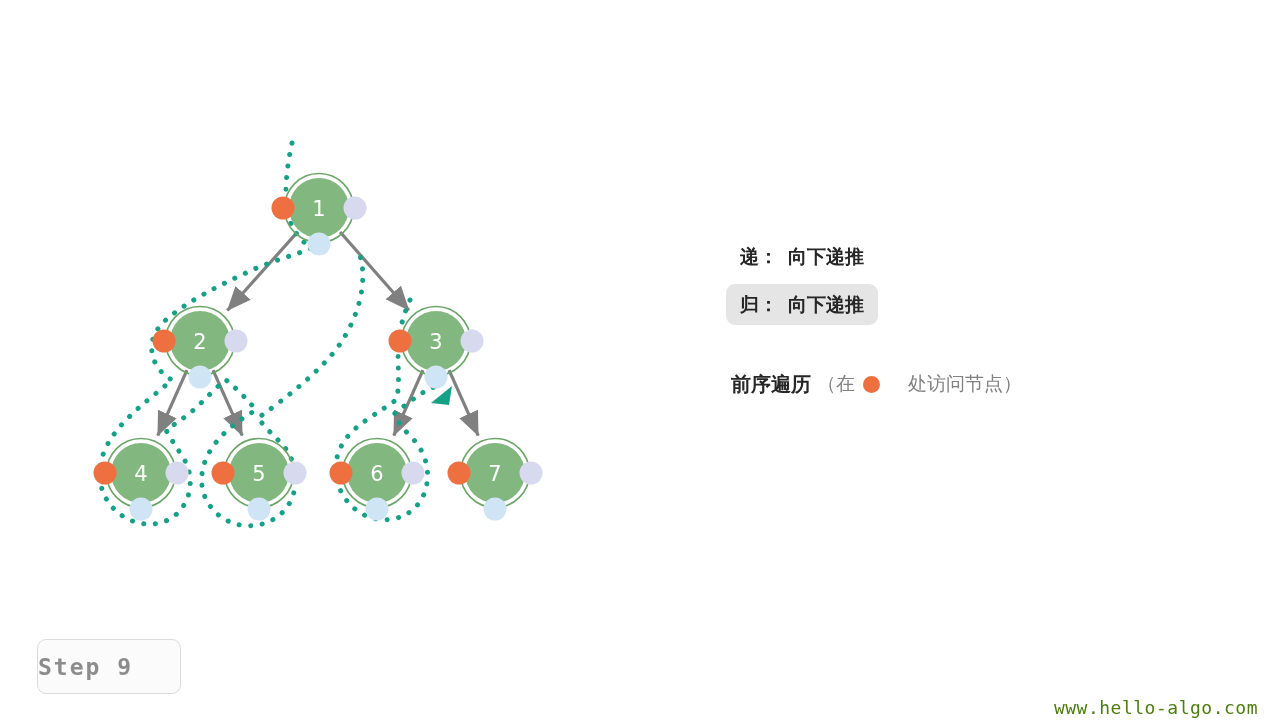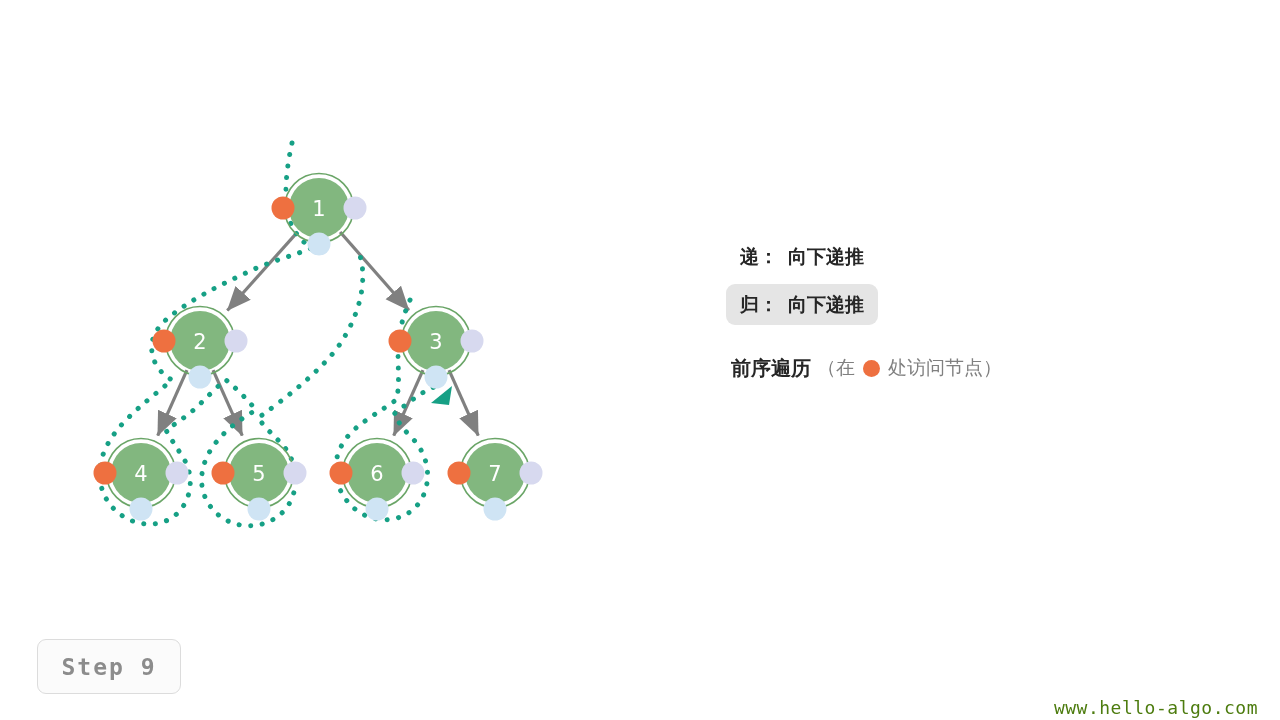--- a/index.html
+++ b/index.html
@@ -66,39 +66,40 @@
     font-weight: bold;
   }
   .legend-row .lr-val {
     font-weight: bold;
     margin-left: 10px;
   }
 
   .order-block {
     position: absolute;
     left: 731px;
-    top: 352px;
+    top: 368px;
     width: 520px;
   }
   .order-title-line {
     display: flex;
     align-items: center;
     white-space: nowrap;
     height: 32px;
   }
   .order-title {
     font-size: 20px;
     font-weight: bold;
     color: #262626;
   }
   .order-paren-open,
   .order-paren-close,
   .order-note {
     font-size: 19px;
     color: #808080;
+    margin-left: 20px;
   }
   .order-paren-open { margin-left: 6px; }
   .dot-inline {
     display: inline-block;
     width: 17px;
     height: 17px;
     border-radius: 50%;
     background: #ee7040;
     margin: 0 8px;
     vertical-align: middle;
@@ -118,21 +119,20 @@
     left: 37px;
     top: 639px;
     width: 144px;
     height: 55px;
     box-sizing: border-box;
     border: 1px solid #dcdcdc;
     border-radius: 9px;
     background: #fbfbfb;
     display: flex;
     align-items: center;
-    justify-content: center;
     font-family: "DejaVu Sans Mono", "Liberation Mono", monospace;
     font-size: 23px;
     font-weight: bold;
     letter-spacing: 2px;
     color: #8c8c8c;
   }
 
   
   .watermark {
     position: absolute;

